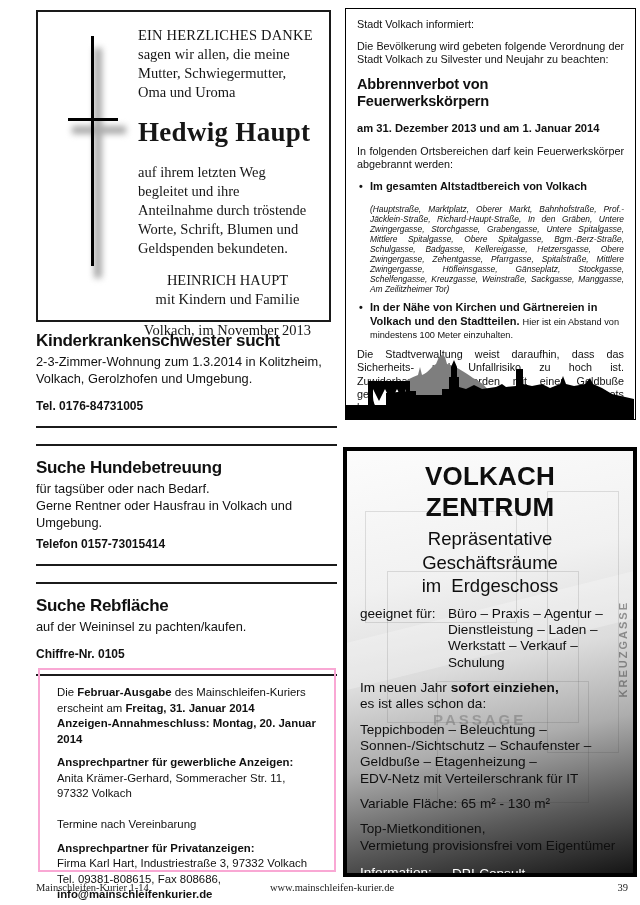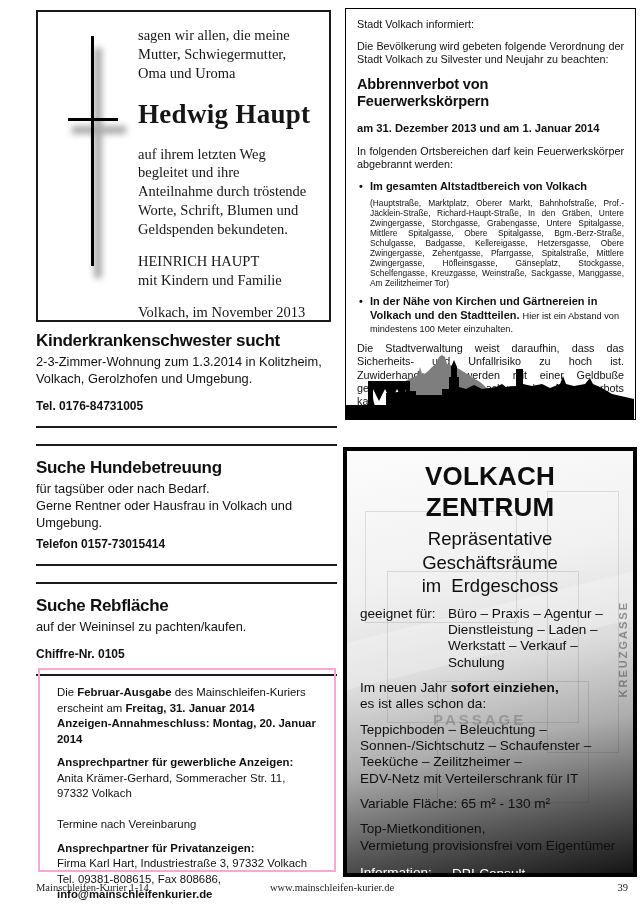--- a/index.html
+++ b/index.html
@@ -11,33 +11,33 @@
   #obituary{left:36px;top:10px;width:295px;height:312px;border:2px solid #1a1a1a;box-sizing:border-box;
             font-family:"Liberation Serif",serif;}
   .cross-wrap{position:absolute;left:28px;top:24px;width:64px;height:246px;}
   .cross-shadow-v{position:absolute;left:28px;top:12px;width:8px;height:230px;background:#a9a9a9;filter:blur(3px);}
   .cross-shadow-h{position:absolute;left:6px;top:90px;width:54px;height:8px;background:#a9a9a9;filter:blur(3px);}
   .cross-v{position:absolute;left:25px;top:0;width:3px;height:230px;background:#000;}
   .cross-h{position:absolute;left:2px;top:82px;width:50px;height:3px;background:#000;}
   .ob-text{position:absolute;left:100px;top:14px;right:12px;font-size:14.5px;line-height:1.3;color:#161616;}
   .ob-caps{letter-spacing:.2px;}
   .ob-name{font-size:27px;font-weight:bold;margin:14px 0 13px;letter-spacing:.3px;}
-  .ob-block{margin-top:13px;}
+  .ob-block{margin-top:13px;text-align:center;}
 
   
   #citybox{left:345px;top:8px;width:291px;height:412px;border:1.5px solid #000;box-sizing:border-box;overflow:hidden;}
   .cb-inner{padding:9px 11px 0 11px;font-size:10.8px;line-height:1.22;}
   .cb-inner p{margin:0 0 9px;}
   .cb-just{text-align:justify;}
   .cb-headline{font-size:14.6px;font-weight:bold;letter-spacing:-.2px;margin:0 0 11px !important;}
   .cb-subhead{font-weight:bold;font-size:11.2px;}
   .cb-bullet-item{position:relative;padding-left:13px;margin:0 0 7px;}
   .cb-dot{position:absolute;left:2px;top:0;font-weight:bold;}
   .cb-item-title{font-weight:bold;font-size:11px;}
-  .cb-streets{font-size:8.4px;line-height:1.2;text-align:justify;display:block;margin-top:4px;}
+  .cb-streets{font-size:8.4px;line-height:1.2;text-align:justify;display:block;margin-top:10px;font-style:italic;}
   .cb-small{font-size:9.2px;}
   #skyline{position:absolute;left:0;right:0;bottom:0;height:66px;}
 
   
   #classifieds{left:36px;top:331px;width:301px;}
   .ad-title{font-size:17px;font-weight:bold;margin:0 0 3px;letter-spacing:-.3px;}
   .ad-line{font-size:12.8px;line-height:1.32;}
   .ad-contact{font-size:12px;font-weight:bold;margin-top:11px;}
   .sep{border-top:2px solid #1b1b1b;height:0;}
   .pad-b{padding-bottom:13px;}
@@ -82,20 +82,21 @@
 <div id="page">
 
   <div id="obituary" class="abs">
     <div class="cross-wrap">
       <div class="cross-shadow-v"></div>
       <div class="cross-shadow-h"></div>
       <div class="cross-v"></div>
       <div class="cross-h"></div>
     </div>
     <div class="ob-text">
+      <div class="ob-caps">EIN HERZLICHES DANKE</div>
       <div>sagen wir allen, die meine</div>
       <div>Mutter, Schwiegermutter,</div>
       <div>Oma und Uroma</div>
       <div class="ob-name">Hedwig Haupt</div>
       <div>auf ihrem letzten Weg begleitet und ihre Anteilnahme durch tröstende Worte, Schrift, Blumen und Geldspenden bekundeten.</div>
       <div class="ob-block">
         <div>HEINRICH HAUPT</div>
         <div>mit Kindern und Familie</div>
       </div>
       <div class="ob-block">Volkach, im November 2013</div>
@@ -207,21 +208,21 @@
           <div>Schulung</div>
         </div>
       </div>
       <div class="re-block">
         <span>Im neuen Jahr </span><b>sofort einziehen,</b><br>
         <span>es ist alles schon da:</span>
       </div>
       <div class="re-block">
         <div>Teppichboden – Beleuchtung –</div>
         <div>Sonnen-/Sichtschutz – Schaufenster –</div>
-        <div>Teeküche – Zeilitzheimer –</div>
+        <div>Geldbuße – Etagenheizung –</div>
         <div>EDV-Netz mit Verteilerschrank für IT</div>
       </div>
       <div class="re-block">Variable Fläche: 65 m² - 130 m²</div>
       <div class="re-block">
         <div>Top-Mietkonditionen,</div>
         <div>Vermietung provisionsfrei vom Eigentümer</div>
       </div>
       <div class="re-info">
         <div class="re-label">Information:</div>
         <div class="re-info-lines">

